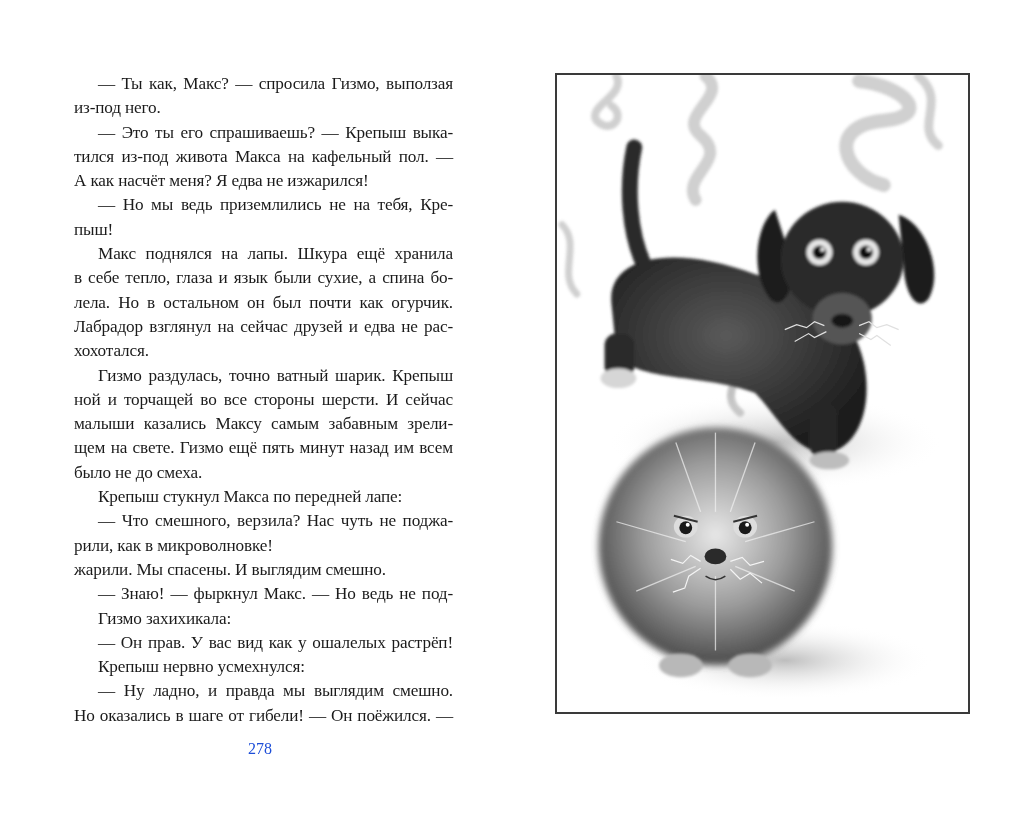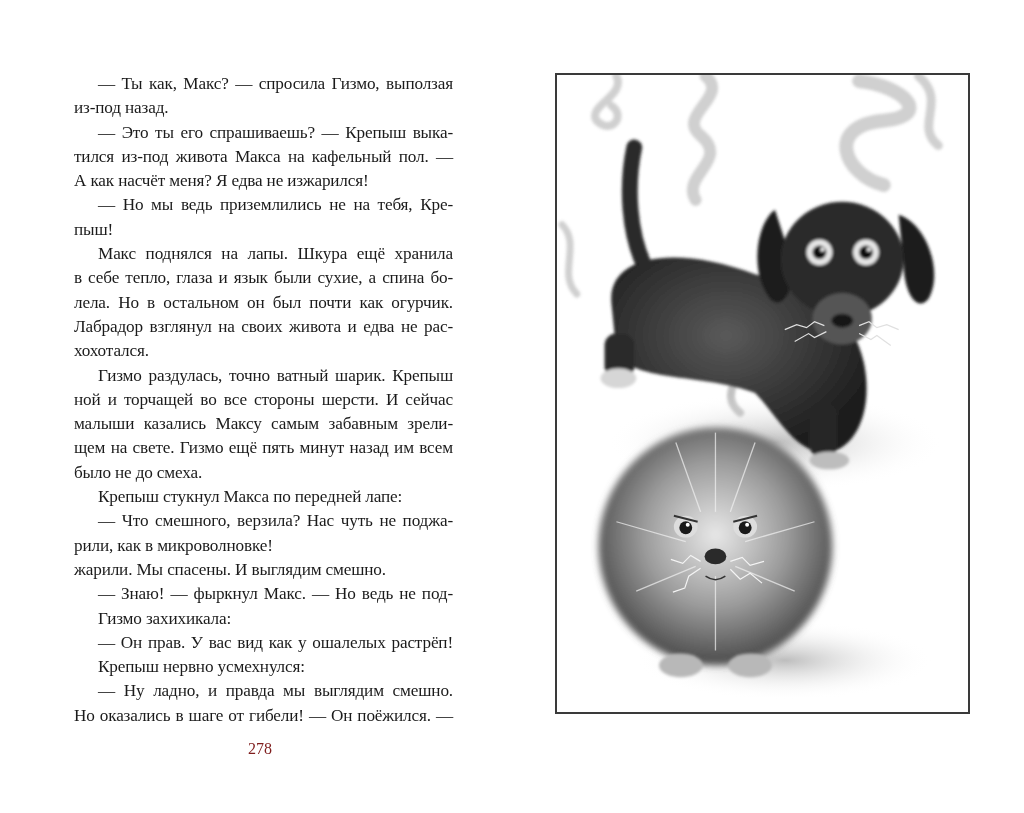--- a/index.html
+++ b/index.html
@@ -11,44 +11,44 @@
   .page-right { position: absolute; left: 512px; top: 0; width: 512px; height: 813px; }
   .text-column {
     position: absolute; left: 74px; top: 72px; width: 379px;
     font-size: 17.2px; line-height: 24.3px; letter-spacing: -0.15px;
   }
   .line { display: block; white-space: nowrap; text-align: justify; text-align-last: justify; height: 24.3px; }
   .line.last { text-align-last: left; }
   .line.indent { padding-left: 24px; }
   .page-number {
     position: absolute; left: 244px; top: 740px; width: 32px; text-align: center;
-    font-size: 16px; color: #7f1d1d;
+    font-size: 16px; color: #1d4ed8;
   }
   .illustration-frame {
     position: absolute; left: 43px; top: 73px; width: 415px; height: 641px;
     border: 2px solid #3a3a3a; box-sizing: border-box; background: #fff; overflow: hidden;
   }
   .illustration-frame svg { display: block; width: 100%; height: 100%; }
 </style>
 </head>
 <body>
 
 <div class="page-left">
   <div class="text-column" id="text-column">
       <span class="line indent">— Ты как, Макс? — спросила Гизмо, выползая</span>
-      <span class="line last">из-под назад.</span>
+      <span class="line last">из-под него.</span>
       <span class="line indent">— Это ты его спрашиваешь? — Крепыш выка-</span>
       <span class="line">тился из-под живота Макса на кафельный пол. —</span>
       <span class="line last">А как насчёт меня? Я едва не изжарился!</span>
       <span class="line indent">— Но мы ведь приземлились не на тебя, Кре-</span>
       <span class="line last">пыш!</span>
       <span class="line indent">Макс поднялся на лапы. Шкура ещё хранила</span>
       <span class="line">в себе тепло, глаза и язык были сухие, а спина бо-</span>
       <span class="line">лела. Но в остальном он был почти как огурчик.</span>
-      <span class="line">Лабрадор взглянул на своих живота и едва не рас-</span>
+      <span class="line">Лабрадор взглянул на сейчас друзей и едва не рас-</span>
       <span class="line last">хохотался.</span>
       <span class="line indent">Гизмо раздулась, точно ватный шарик. Крепыш</span>
       <span class="line">ной и торчащей во все стороны шерсти. И сейчас</span>
       <span class="line">малыши казались Максу самым забавным зрели-</span>
       <span class="line">щем на свете. Гизмо ещё пять минут назад им всем</span>
       <span class="line last">было не до смеха.</span>
       <span class="line indent last">Крепыш стукнул Макса по передней лапе:</span>
       <span class="line indent">— Что смешного, верзила? Нас чуть не поджа-</span>
       <span class="line last">рили, как в микроволновке!</span>
       <span class="line last">жарили. Мы спасены. И выглядим смешно.</span>

